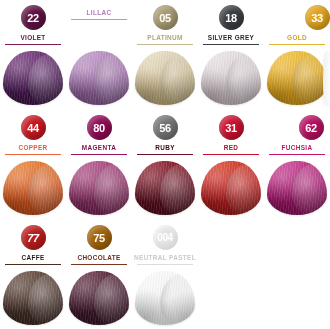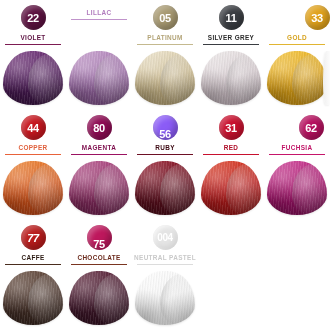--- a/index.html
+++ b/index.html
@@ -181,21 +181,21 @@
           </div>
           <div class="head-cell">
             <div class="badge" style="background: rgb(168, 154, 114);">
               <span>05</span>
             </div>
             <div class="name" style="color: rgb(179, 164, 120);">PLATINUM</div>
             <div class="rule" style="background: rgb(196, 185, 143);"></div>
           </div>
           <div class="head-cell">
             <div class="badge" style="background: rgb(58, 61, 66);">
-              <span>11</span>
+              <span>18</span>
             </div>
             <div class="name" style="color: rgb(43, 43, 43);">SILVER GREY</div>
             <div class="rule" style="background: rgb(58, 61, 66);"></div>
           </div>
           <div class="head-cell">
             <div class="badge" style="background: rgb(224, 162, 28); margin-left: 40px;">
               <span>33</span>
             </div>
             <div class="name" style="color: rgb(214, 162, 30);">GOLD</div>
             <div class="rule" style="background: rgb(225, 181, 50);"></div>
@@ -240,21 +240,21 @@
             <div class="rule" style="background: rgb(232, 98, 58);"></div>
           </div>
           <div class="head-cell">
             <div class="badge" style="background: rgb(141, 11, 83);">
               <span>80</span>
             </div>
             <div class="name" style="color: rgb(125, 13, 76);">MAGENTA</div>
             <div class="rule" style="background: rgb(155, 18, 97);"></div>
           </div>
           <div class="head-cell">
-            <div class="badge" style="background: #8b5cf6; align-items: flex-end;">
+            <div class="badge" style="background: #737373;">
               <span>56</span>
             </div>
             <div class="name" style="color: rgb(59, 7, 17);">RUBY</div>
             <div class="rule" style="background: rgb(109, 16, 37);"></div>
           </div>
           <div class="head-cell">
             <div class="badge" style="background: rgb(200, 16, 46);">
               <span>31</span>
             </div>
             <div class="name" style="color: rgb(174, 12, 39);">RED</div>
@@ -299,21 +299,21 @@
       <div class="row row-3">
         <div class="head-band">
           <div class="head-cell">
             <div class="badge" style="background: #b91c1c; font-style: italic;">
               <span>77</span>
             </div>
             <div class="name" style="color: rgb(43, 26, 18);">CAFFE</div>
             <div class="rule" style="background: rgb(74, 45, 30);"></div>
           </div>
           <div class="head-cell">
-            <div class="badge" style="background: #be185d; align-items: flex-end;">
+            <div class="badge" style="background: #a16207;">
               <span>75</span>
             </div>
             <div class="name" style="color: rgb(107, 42, 28);">CHOCOLATE</div>
             <div class="rule" style="background: rgb(122, 53, 32);"></div>
           </div>
           <div class="head-cell">
             <div class="badge" style="background: rgb(228, 228, 228); color: rgb(255, 255, 255); box-shadow: rgba(0, 0, 0, 0.07) -2px -3px 5px inset, rgba(255, 255, 255, 0.7) 2px 2px 4px inset; font-size: 10px;">
               <span>004</span>
             </div>
             <div class="name" style="color: rgb(201, 201, 201);">NEUTRAL PASTEL</div>

